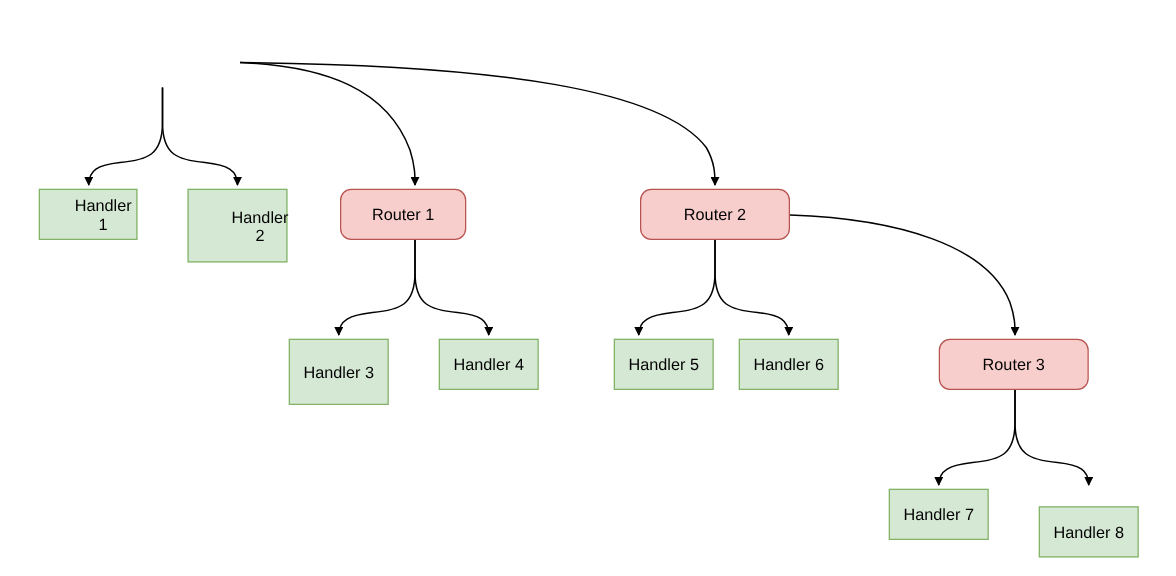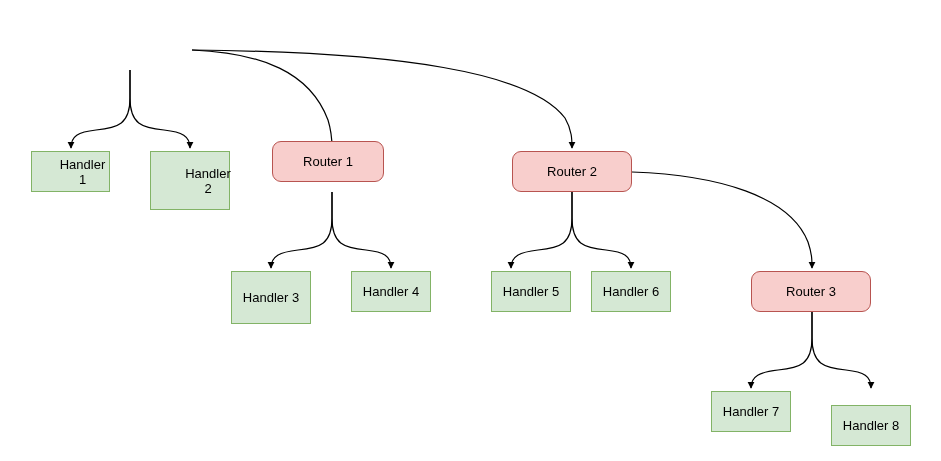--- a/index.html
+++ b/index.html
@@ -76,21 +76,21 @@
     <path fill="none" stroke="#000000" stroke-width="1.2" marker-end="url(#arrow)" d="M 572,192 L 572,218 C 572,244 584,248 606,250 C 624,252 631,256 631,268"></path>
 
     <path fill="none" stroke="#000000" stroke-width="1.2" marker-end="url(#arrow)" d="M 632,172 C 718,175 790,196 808,242 C 812,254 812,260 812,268"></path>
 
     <path fill="none" stroke="#000000" stroke-width="1.2" marker-end="url(#arrow)" d="M 812,312 L 812,338 C 812,364 800,368 778,370 C 760,372 751,376 751,388"></path>
     <path fill="none" stroke="#000000" stroke-width="1.2" marker-end="url(#arrow)" d="M 812,312 L 812,338 C 812,364 824,368 846,370 C 864,372 871,376 871,388"></path>
   </svg>
 
   <div class="node handler" style="left:31px;  top:151px; width:79px;  height:41px;padding-left:24px;"><span>Handler 1</span></div>
   <div class="node handler" style="left:150px; top:151px; width:80px;  height:59px;padding-left:36px;"><span>Handler 2</span></div>
-  <div class="node router" style="left:272px; top:141px; width:112px; height:41px;"><span>Router 1</span></div>
+  <div class="node router" style="left:272px; top:151px; width:101px; height:41px;"><span>Router 1</span></div>
   <div class="node router" style="left:512px; top:151px; width:120px; height:41px;"><span>Router 2</span></div>
   <div class="node handler" style="left:231px; top:271px; width:80px;  height:53px;"><span>Handler 3</span></div>
   <div class="node handler" style="left:351px; top:271px; width:80px;  height:41px;"><span>Handler 4</span></div>
   <div class="node handler" style="left:471px; top:271px; width:80px;  height:41px;margin-left:20px;"><span>Handler 5</span></div>
   <div class="node handler" style="left:591px; top:271px; width:80px;  height:41px;"><span>Handler 6</span></div>
   <div class="node router" style="left:751px; top:271px; width:120px; height:41px;"><span>Router 3</span></div>
   <div class="node handler" style="left:711px; top:391px; width:80px;  height:41px;"><span>Handler 7</span></div>
   <div class="node handler" style="left:831px; top:391px; width:80px;  height:41px;margin-top:14px;"><span>Handler 8</span></div>
 
 </div>

